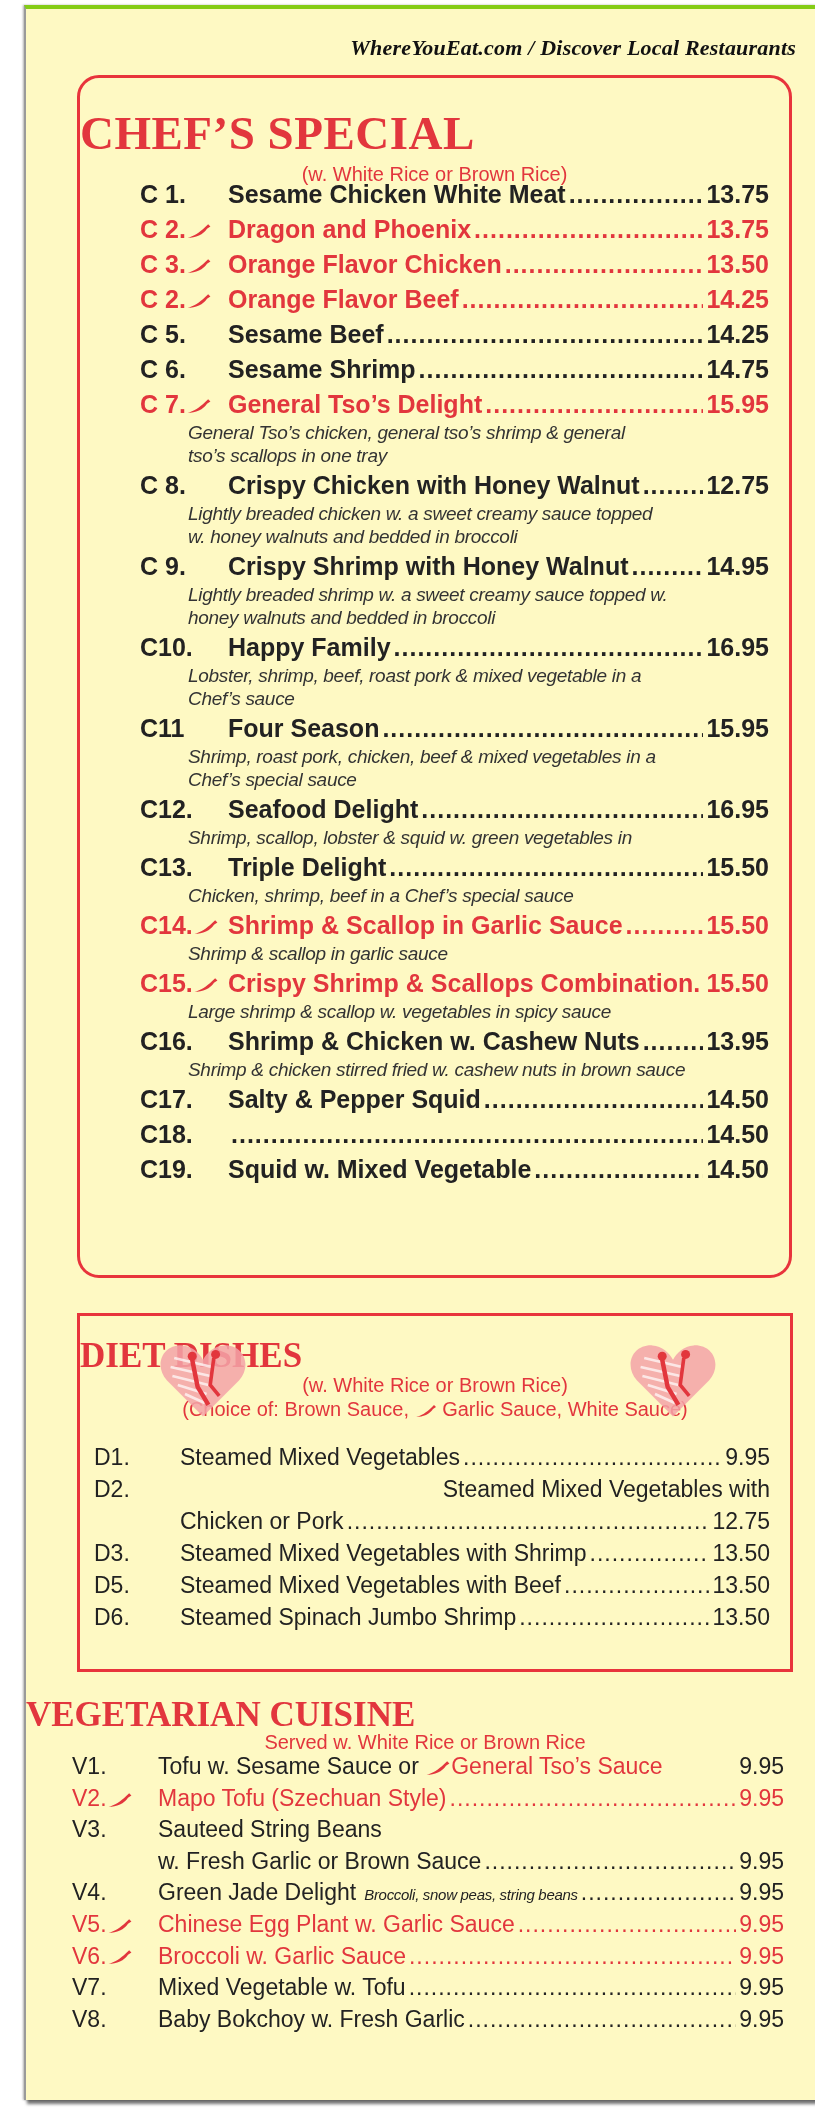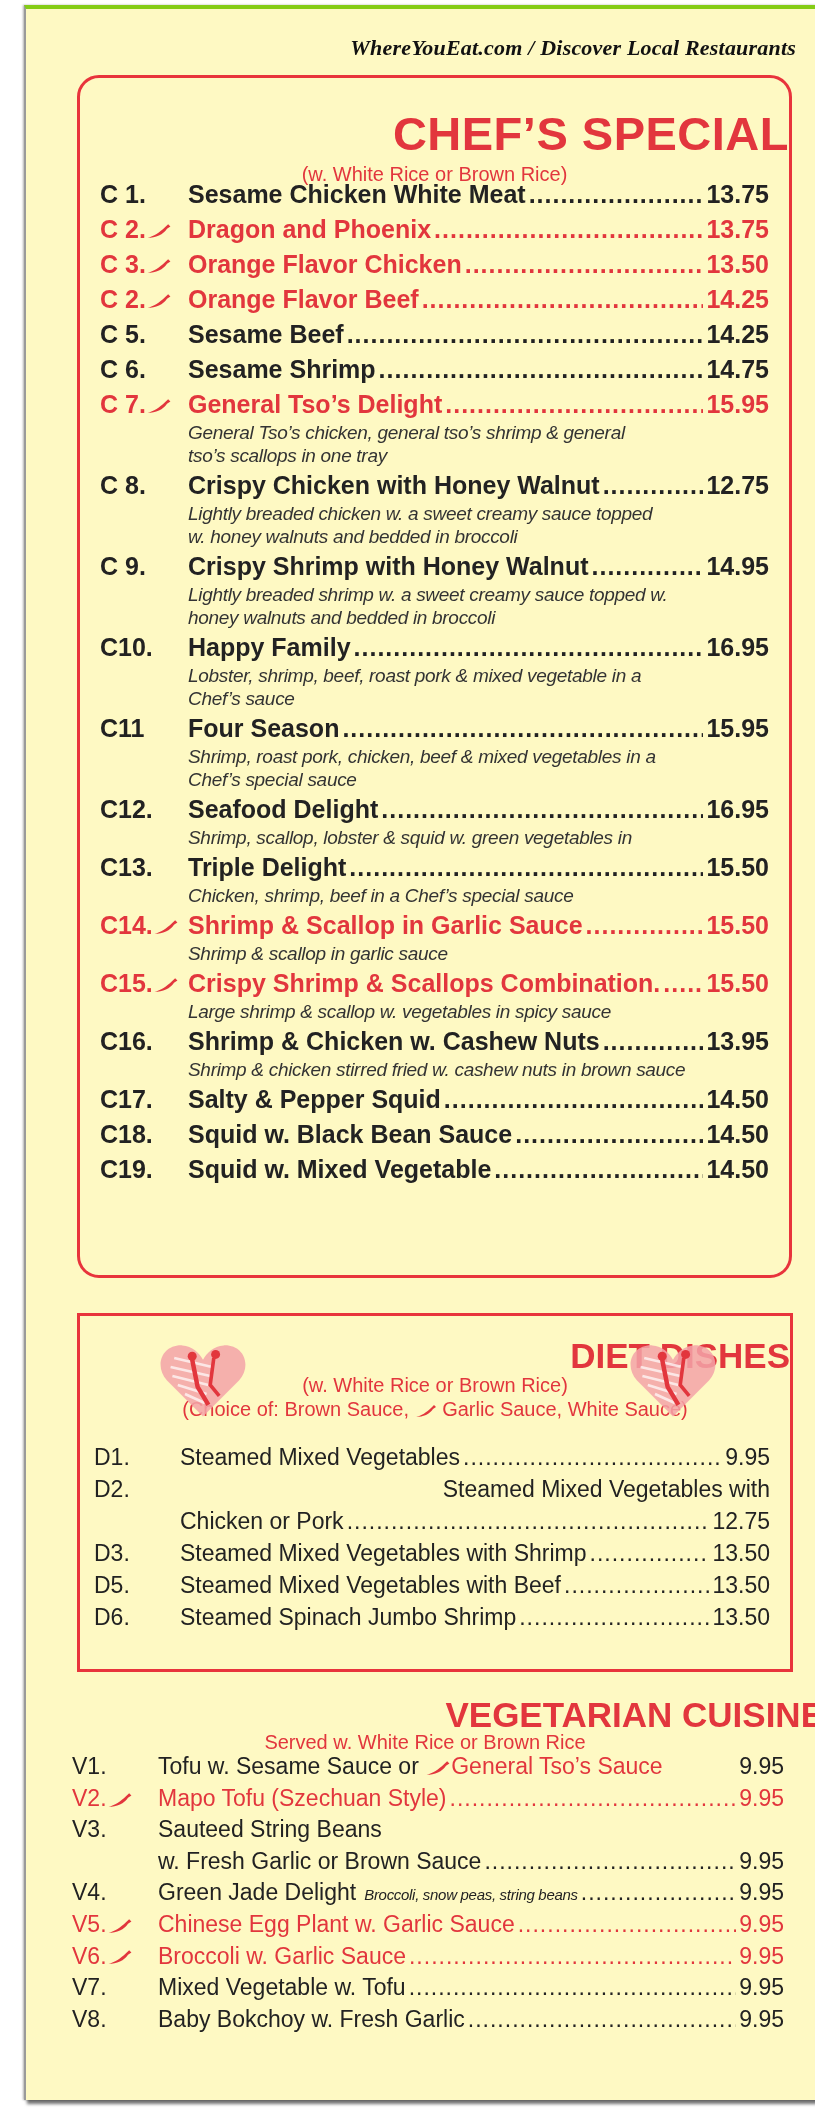--- a/index.html
+++ b/index.html
@@ -17,42 +17,42 @@
   }
   .red { color:#e2363d; }
   .dark { color:#222; }
 
   
   .chef-box {
     position:absolute; left:51px; top:66px; width:715px; height:1203px;
     border:3px solid #e8343c; border-radius:22px; box-sizing:border-box;
   }
   .sec-title {
-    text-align:right; font-family:Liberation Sans, sans-serif; font-weight:bold;
+    text-align:left; font-family:Liberation Serif, serif; font-weight:bold;
     color:#e2363d; line-height:1;
   }
   .chef-title { font-size:47px; margin-top:32px; letter-spacing:0.5px; }
   .sub { text-align:center; color:#e2363d; font-size:20px; line-height:1.1; }
   .chef-sub { margin-top:6px; }
 
   .items { position:absolute; left:20px; right:20px; }
   .row { display:flex; align-items:baseline; white-space:nowrap; }
   .num { flex:0 0 auto; }
   .chili { display:inline-block; vertical-align:middle; }
   .name { flex:0 0 auto; }
   .dots { flex:1 1 auto; overflow:hidden; margin:0 3px; position:relative; }
   .dots::before {
     content:"........................................................................................................................................................................................";
     letter-spacing:1px;
   }
   .price { flex:0 0 auto; }
   .desc { font-style:italic; color:#333; }
 
   .chef-items .row { font-weight:bold; font-size:25px; height:35px; }
-  .chef-items .num { width:88px; }
+  .chef-items .num { width:88px;margin-left:40px; }
   .chef-items .desc { font-size:19px; line-height:24px; padding-left:88px; margin-top:-4px; margin-bottom:3px; letter-spacing:-0.3px; }
 
   
   .diet-box {
     position:absolute; left:51px; top:1304px; width:716px; height:359px;
     border:3px solid #e8343c; box-sizing:border-box;
   }
   .diet-title { font-size:35px; margin-top:22px; }
   .diet-sub { font-size:20px; line-height:24px; }
   .heart { position:absolute; top:22px; width:90px; height:85px; }
@@ -208,21 +208,20 @@
         </div>
         <div class="desc">Shrimp &amp; chicken stirred fried w. cashew nuts in brown sauce</div>
         <div class="row dark">
           <span class="num"><span>C17.</span></span>
           <span class="name"><span>Salty &amp; Pepper Squid</span></span>
           <span class="dots"></span>
           <span class="price">14.50</span>
         </div>
         <div class="row dark">
           <span class="num"><span>C18.</span></span>
-          <span class="name"><span>Squid w. Black Bean Sauce</span></span>
           <span class="dots"></span>
           <span class="price">14.50</span>
         </div>
         <div class="row dark">
           <span class="num"><span>C19.</span></span>
           <span class="name"><span>Squid w. Mixed Vegetable</span></span>
           <span class="dots"></span>
           <span class="price">14.50</span>
         </div>
       </div>

